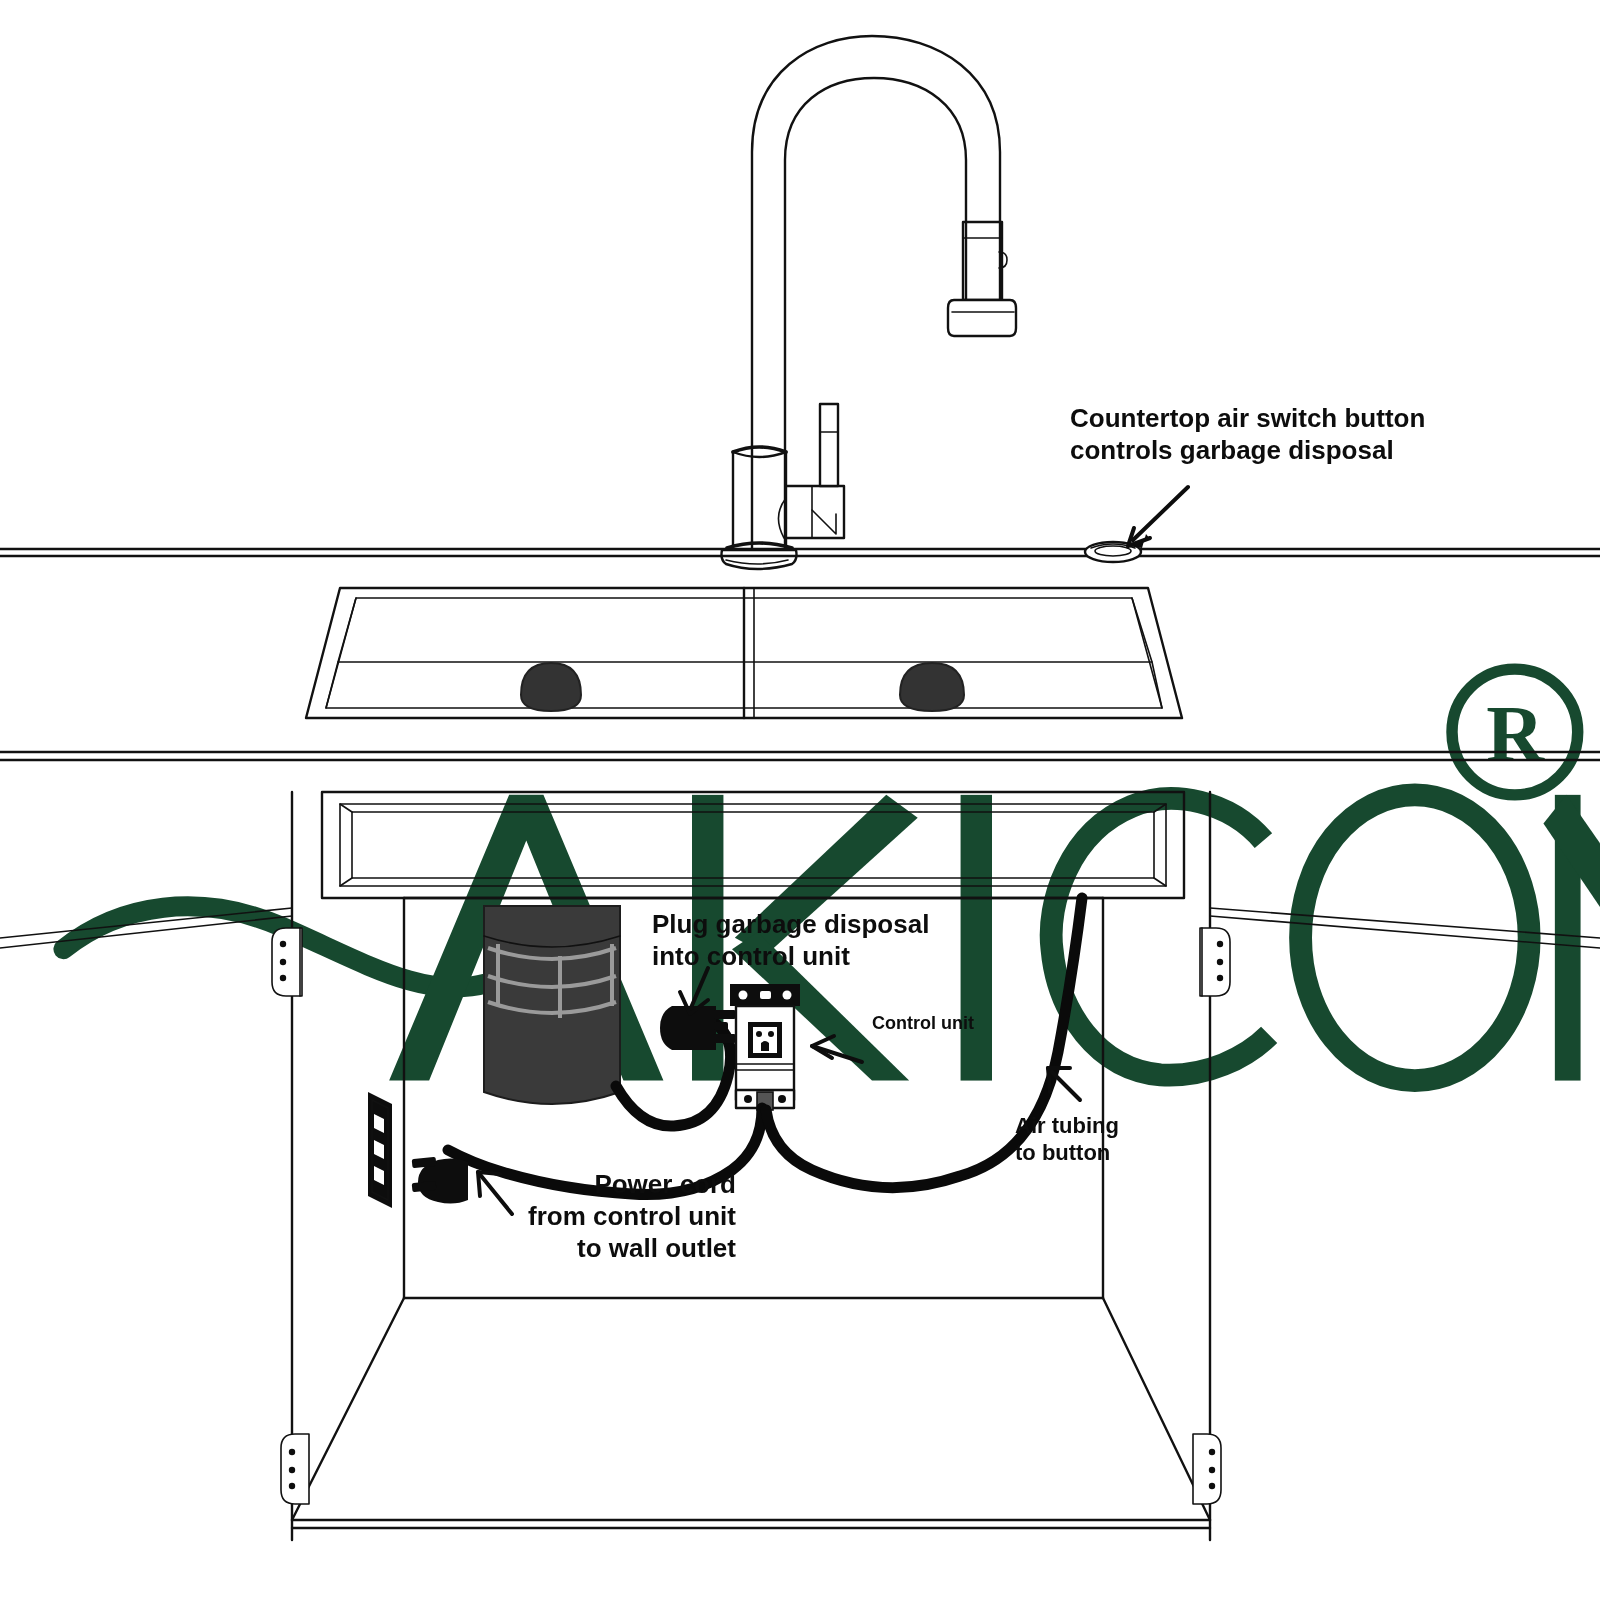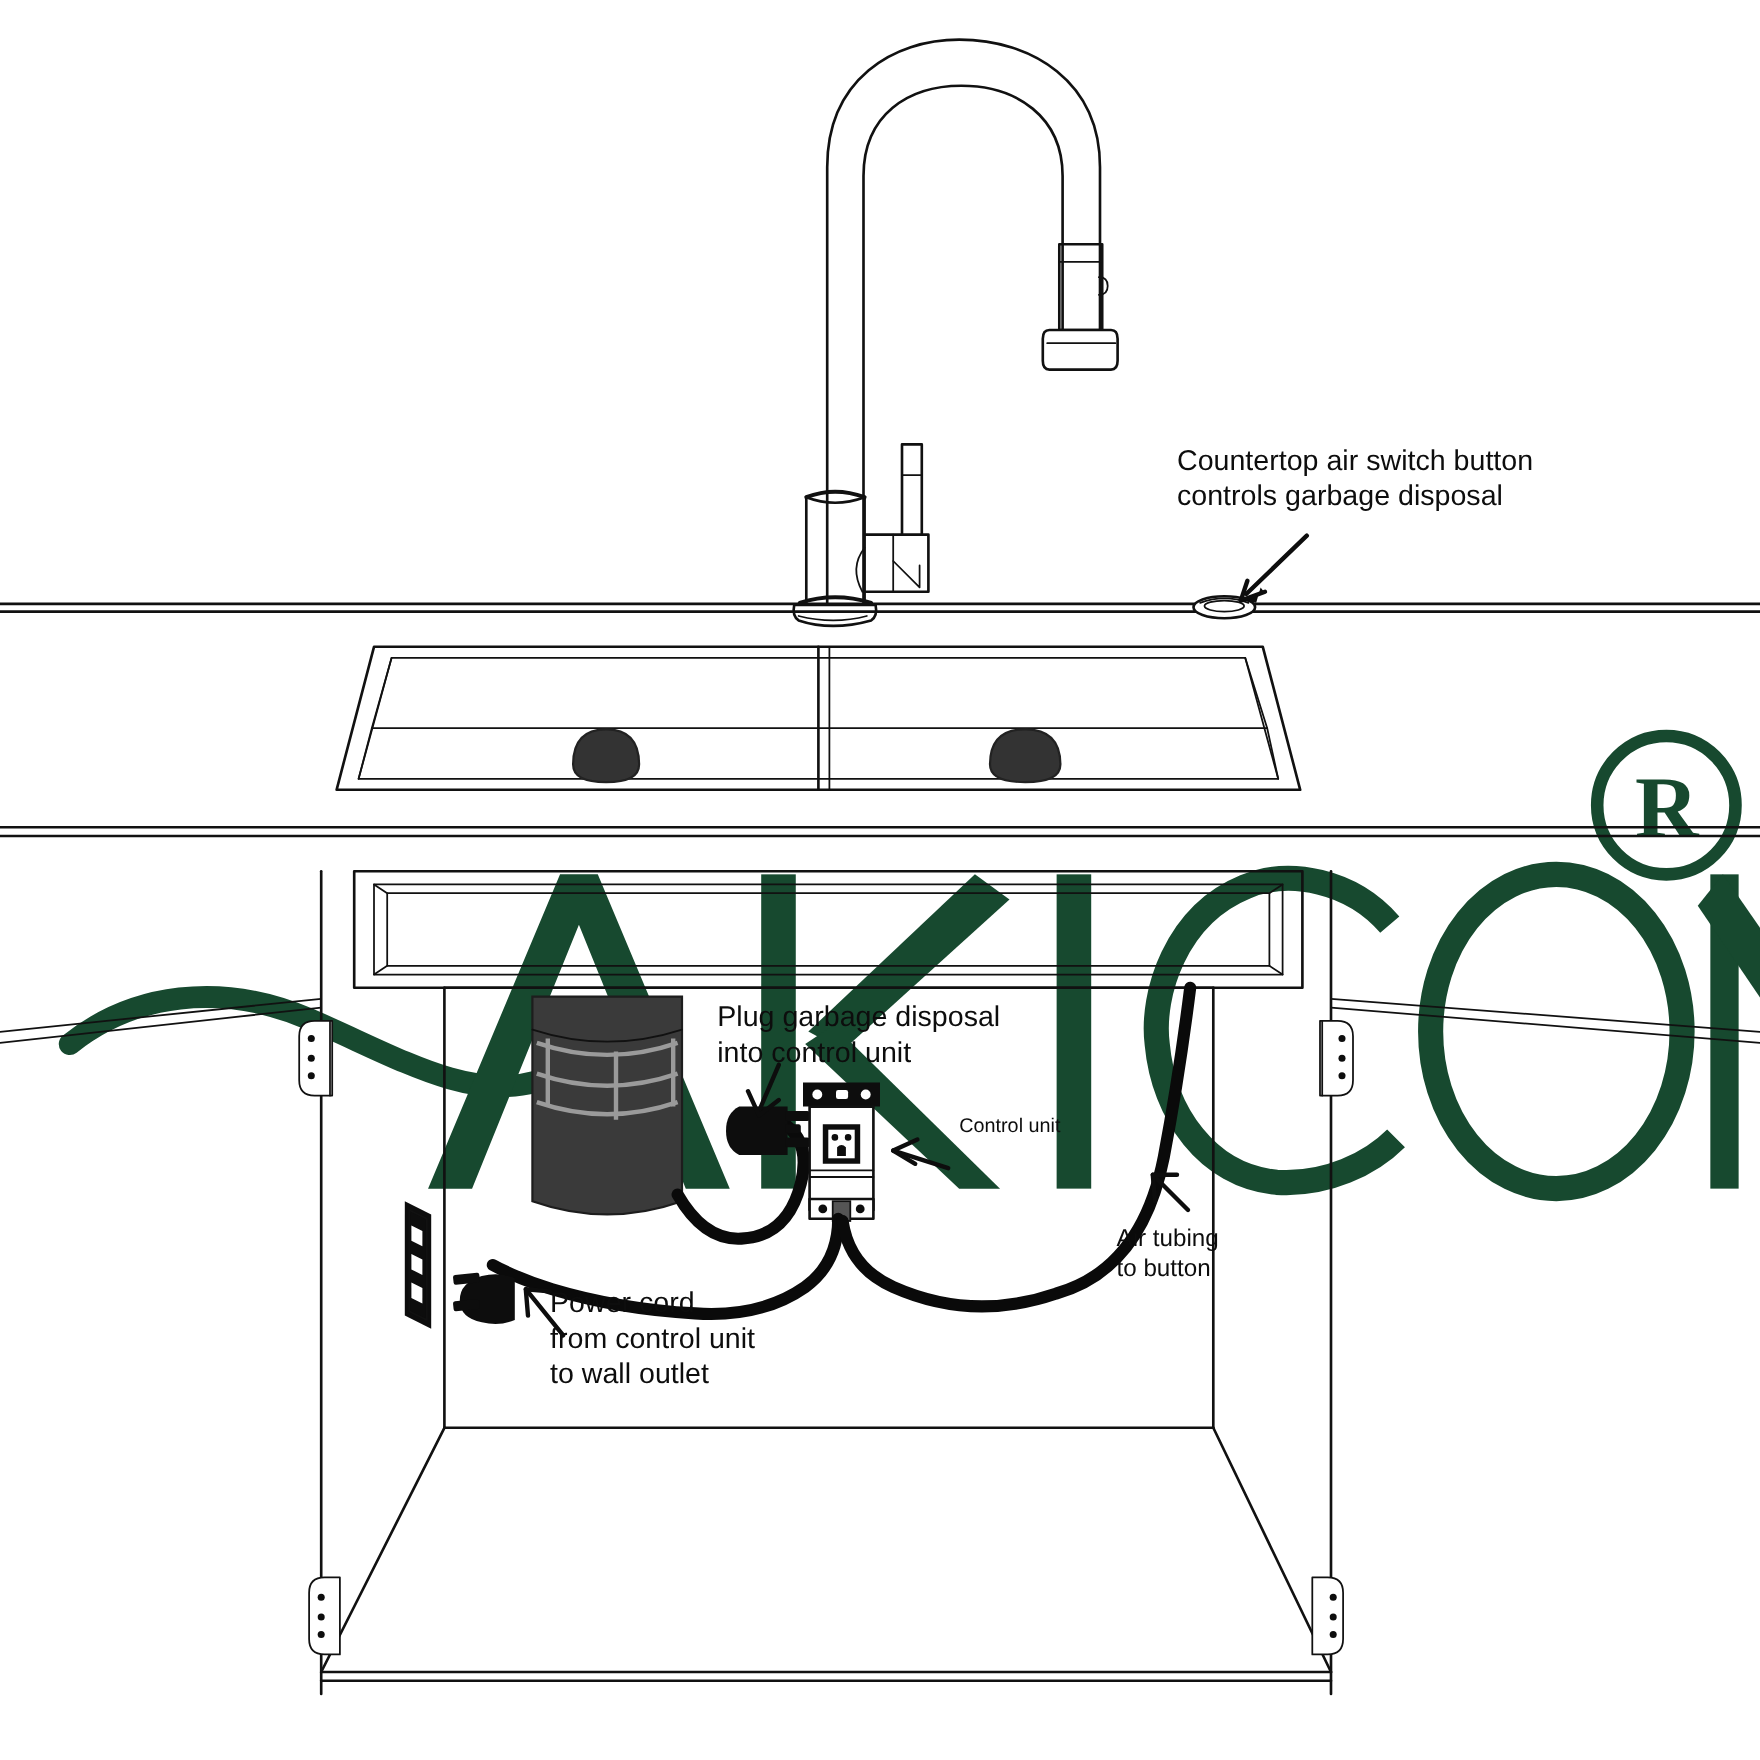--- a/index.html
+++ b/index.html
@@ -1,26 +1,26 @@
 <!DOCTYPE html>
 <html><head>
 <meta charset="utf-8">
 <style>
   html,body{margin:0;padding:0;background:#fff;}
   body{width:1600px;height:1600px;position:relative;overflow:hidden;
        font-family:"Liberation Sans",sans-serif;}
   #stage{position:absolute;left:0;top:0;width:1600px;height:1600px;background:#ffffff;}
   svg{position:absolute;left:0;top:0;width:1600px;height:1600px;}
   .lbl{position:absolute;font-family:"Liberation Sans",sans-serif;
-       font-weight:normal;color:#0d0d0d;line-height:1.24;white-space:pre;}
+       font-weight:bold;color:#0d0d0d;line-height:1.24;white-space:pre;}
   .lbl-1{left:1070px;top:402px;font-size:26px;}
   .lbl-2{left:652px;top:908px;font-size:26px;}
   .lbl-3{left:872px;top:1012px;font-size:18px;}
   .lbl-4{left:1015px;top:1112px;font-size:22px;}
-  .lbl-5{left:500px;top:1168px;font-size:26px;}
+  .lbl-5{left:528px;top:1168px;font-size:26px;text-align:right;}
   #logo-wrap{position:absolute;left:52px;top:72px;width:560px;height:170px;}
 </style>
 </head>
 <body>
 
 <div id="stage">
 
   <div id="logo-wrap">
     <svg viewBox="0 0 560 170" width="560" height="170" aria-hidden="true">
       <g fill="none" stroke="#17492f">

